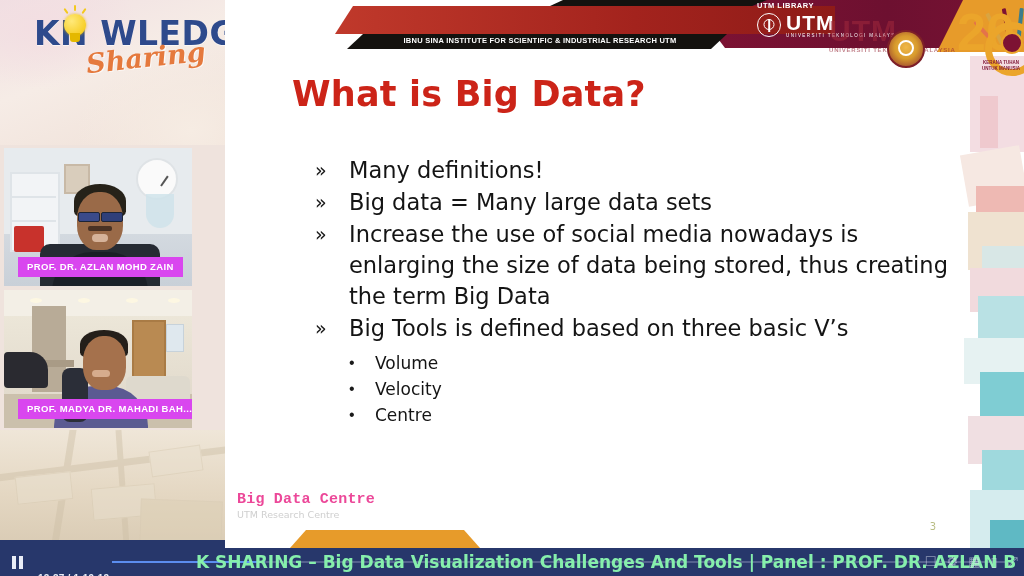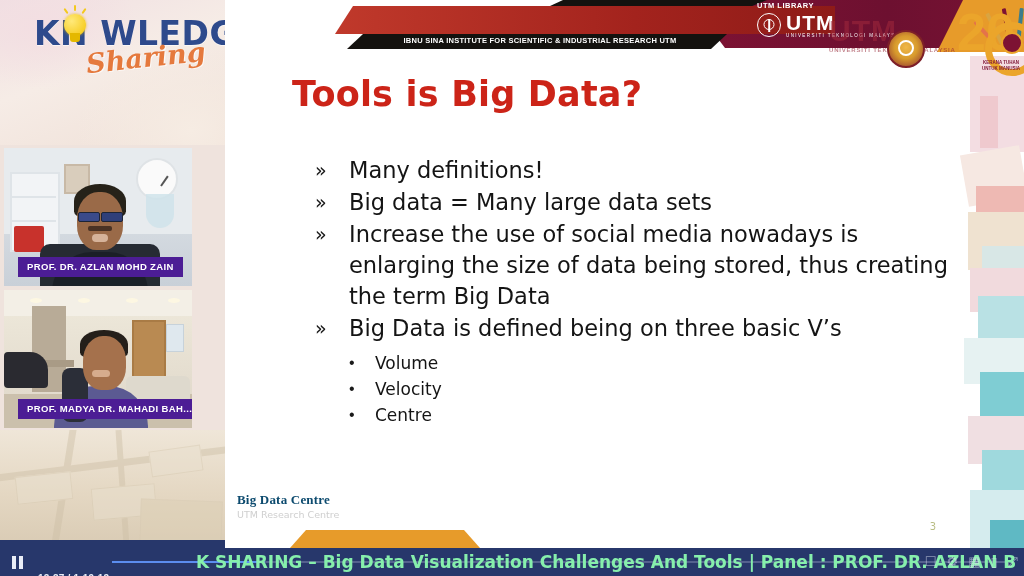--- a/index.html
+++ b/index.html
@@ -128,21 +128,21 @@
   .s2 .stone { position:absolute; left:28px; top:16px; width:34px; height:86px; background:#b8ab97; }
   .s2 .stonetop { position:absolute; left:22px; top:70px; width:48px; height:7px; background:#a99b86;}
   .s2 .piano { position:absolute; left:0px; top:62px; width:44px; height:36px; background:#2a2a30; border-radius:4px 18px 4px 4px;}
   .s2 .door { position:absolute; right:26px; top:30px; width:30px; height:62px; background:#b98a52; border:2px solid #a97b45;}
   .s2 .win { position:absolute; right:8px; top:34px; width:16px; height:26px; background:#dfe8ee; border:1px solid #c7d2da;}
   .s2 .sofa { position:absolute; right:2px; top:86px; width:64px; height:36px; background:#ded9cd; border-radius:6px;}
   .s2 .floor { position:absolute; left:0; bottom:0; width:100%; height:34px; background:#cbc0ac;}
 
   .tile-label {
     position: absolute; left: 14px; bottom: 9px;
-    background: #4c1d95;
+    background: #d946ef;
     color: #ffffff;
     font-size: 9.5px;
     font-weight: bold;
     letter-spacing: .35px;
     padding: 4px 9px 5px 9px;
     white-space: nowrap;
     font-family: "Liberation Sans", sans-serif;
   }
 
   
@@ -284,21 +284,21 @@
     font-weight: normal;
   }
   .sub-list { margin-left: 34px; margin-top: 6px; }
   .sub-row { display:flex; align-items:flex-start; }
   .sub-mark { width: 26px; flex:0 0 26px; font-size: 16px; color:#1a1a1a; line-height: 26px; text-align:left;}
   .sub-text { font-size: 17px; color:#141414; line-height: 26px; font-family:"DejaVu Sans", sans-serif;}
 
   .footer-brand {
     position: absolute; left: 12px; bottom: 28px;
   }
-  .fb-1 { font-size: 13px; font-weight: bold; color: #0c4a6e; font-family:Liberation Serif, serif; letter-spacing:.2px;}
+  .fb-1 { font-size: 15px; font-weight: bold; color: #ec4899; font-family:Liberation Mono, monospace; letter-spacing:.2px;}
   .fb-2 { font-size: 9.5px; color: #cfcfcf; font-family:"DejaVu Sans",sans-serif; margin-top:1px;}
   .orange-trap {
     position: absolute; left: 65px; bottom: 0px; width: 190px; height: 18px;
     background: #e79b2a;
     clip-path: polygon(16px 0, calc(100% - 16px) 0, 100% 100%, 0 100%);
   }
   .slide-pageno {
     position: absolute; right: 88px; bottom: 16px;
     font-size: 10px; color: #b9bd84; font-family:"DejaVu Sans",sans-serif;
   }
@@ -483,38 +483,38 @@
         <div class="five">20</div>
         <div class="circ"></div>
         <div class="badge"></div>
         <div class="tag">
           <span>KERANA TUHAN</span><br>
           <span>UNTUK MANUSIA</span>
         </div>
       </div>
     </div>
 
-    <div class="slide-title">Tools is Big Data?</div>
+    <div class="slide-title">What is Big Data?</div>
 
     <div class="bullets">
       <div class="b-row">
         <div class="b-mark">»</div>
         <div class="b-text">Many definitions!</div>
       </div>
       <div class="b-row">
         <div class="b-mark">»</div>
         <div class="b-text">Big data  = Many large data sets</div>
       </div>
       <div class="b-row">
         <div class="b-mark">»</div>
         <div class="b-text">Increase the use of social media nowadays is enlarging the size of data being stored, thus creating the term Big Data</div>
       </div>
       <div class="b-row">
         <div class="b-mark">»</div>
-        <div class="b-text">Big Data is defined being on three basic V’s</div>
+        <div class="b-text">Big Tools is defined based on three basic V’s</div>
       </div>
 
       <div class="sub-list">
         <div class="sub-row">
           <div class="sub-mark">•</div>
           <div class="sub-text">Volume</div>
         </div>
         <div class="sub-row">
           <div class="sub-mark">•</div>
           <div class="sub-text">Velocity</div>

